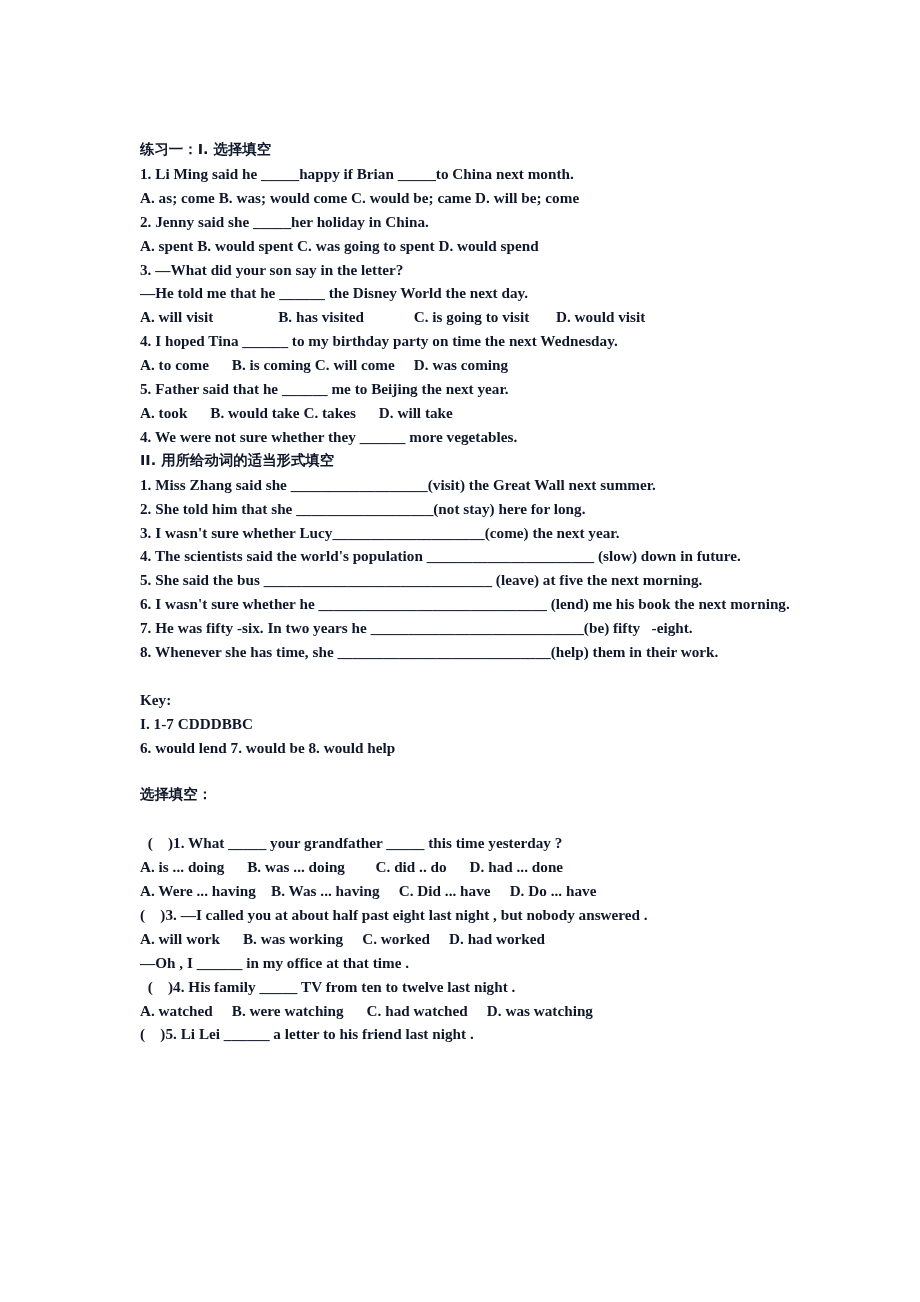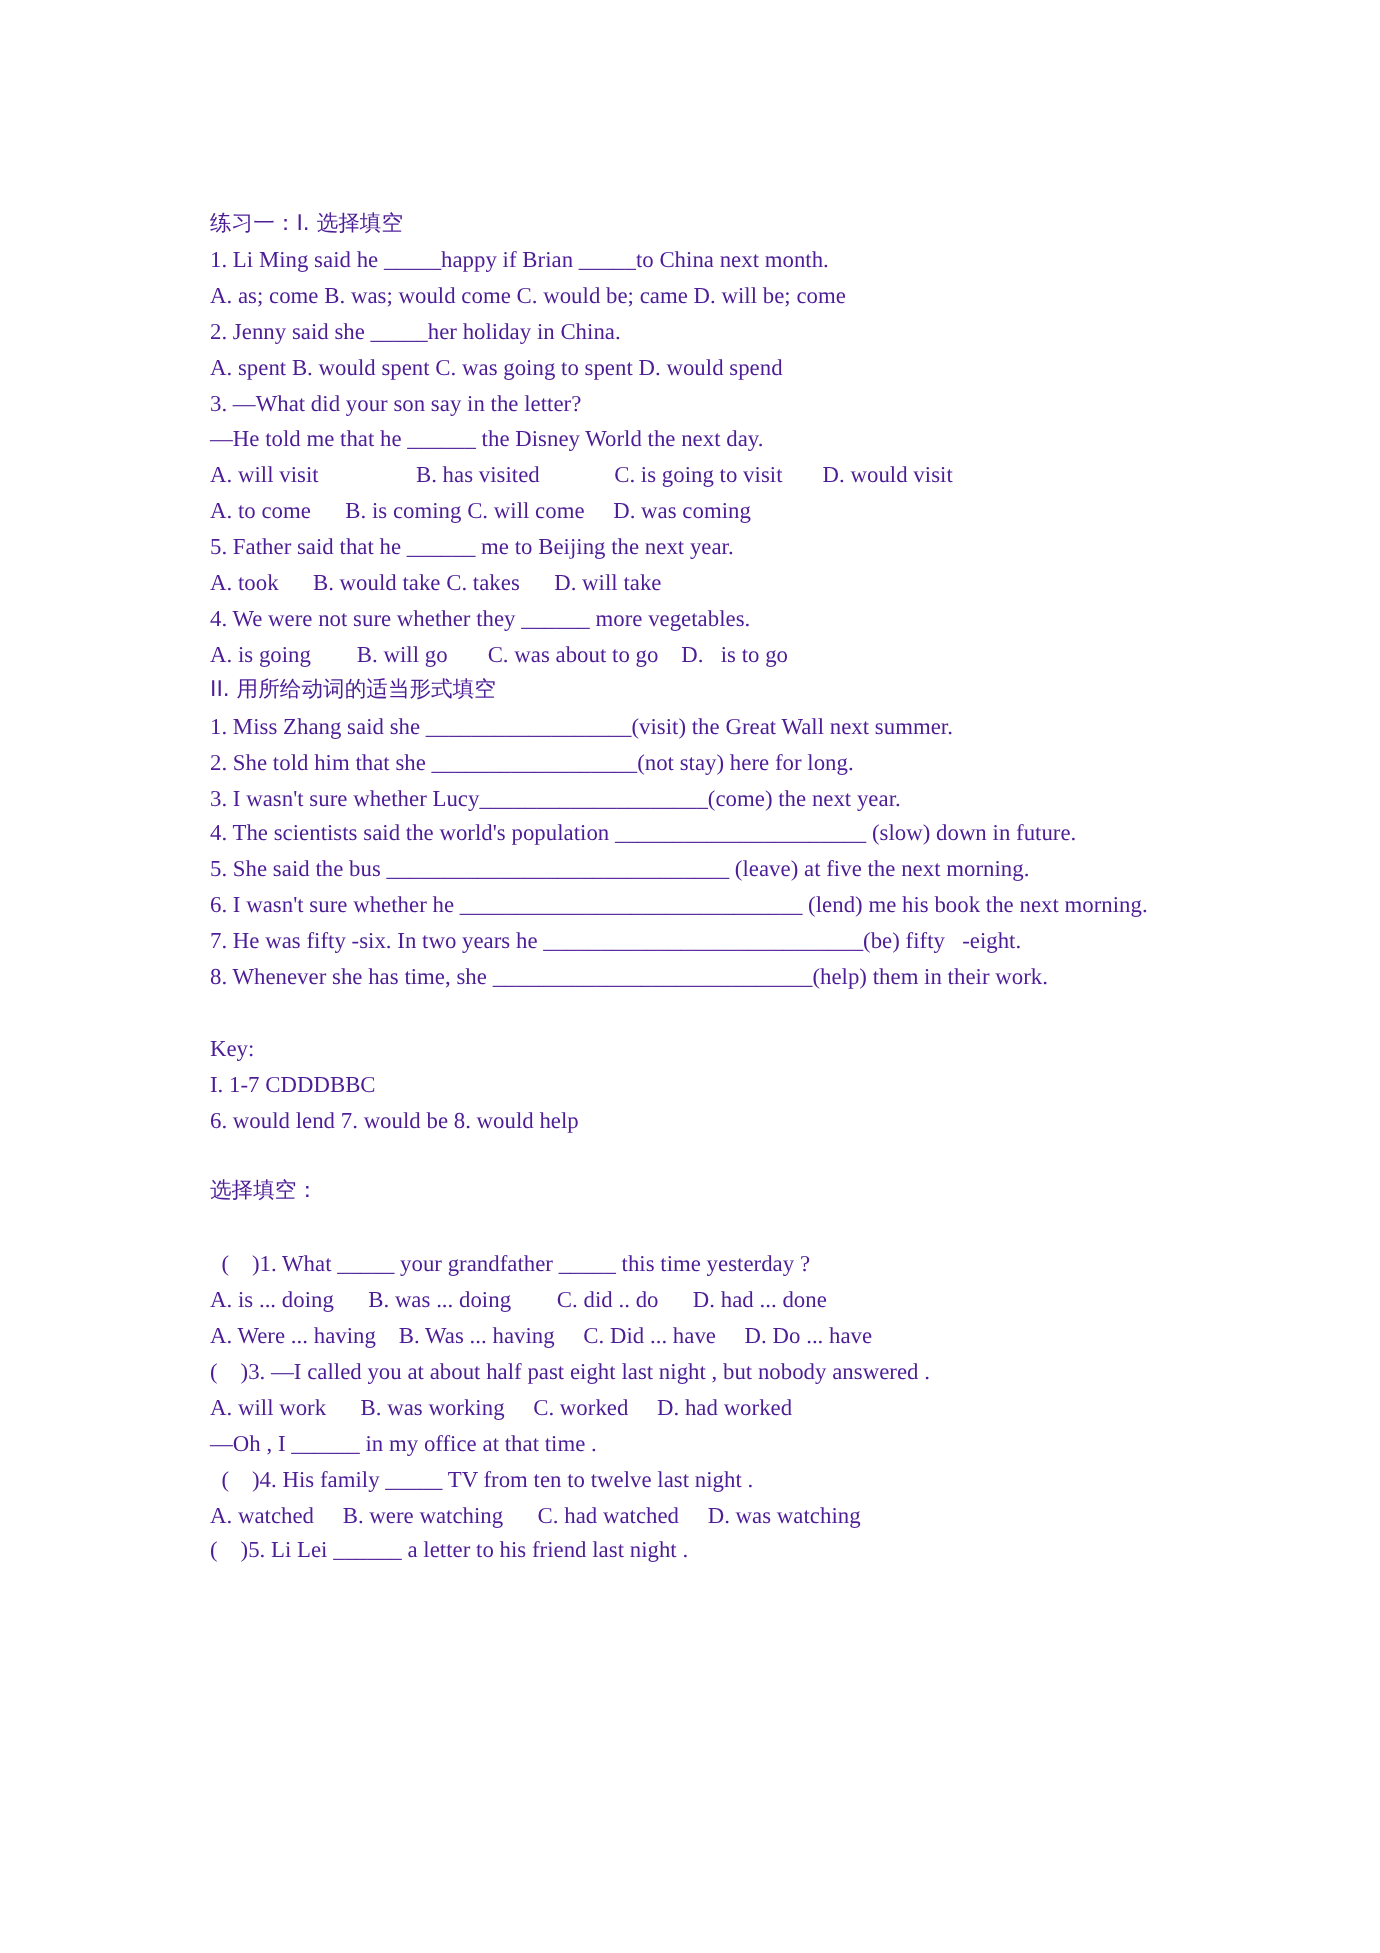--- a/index.html
+++ b/index.html
@@ -20,21 +20,22 @@
     height: 1302px;
     background: #ffffff;
     box-sizing: border-box;
     padding: 138px 40px 0 140px;
   }
   .doc-line {
     font-size: 15.2px;
     line-height: 23.9px;
     white-space: pre;
     letter-spacing: 0.02px;
-    color: #4c1d95;
+    color: #0f172a;
+    font-weight: bold;
   }
   .doc-line.cjk {
     font-family: "DejaVu Sans", "Liberation Sans", sans-serif;
     font-size: 14.4px;
   }
   .doc-line.blank {
     height: 23.9px;
   }
 </style>
 </head>
@@ -44,25 +45,25 @@
 
   <div class="doc-line cjk">练习一：I. 选择填空</div>
 
   <div class="doc-line">1. Li Ming said he _____happy if Brian _____to China next month.</div>
   <div class="doc-line">A. as; come B. was; would come C. would be; came D. will be; come</div>
   <div class="doc-line">2. Jenny said she _____her holiday in China.</div>
   <div class="doc-line">A. spent B. would spent C. was going to spent D. would spend</div>
   <div class="doc-line">3. —What did your son say in the letter?</div>
   <div class="doc-line">—He told me that he ______ the Disney World the next day.</div>
   <div class="doc-line">A. will visit                 B. has visited             C. is going to visit       D. would visit</div>
+  <div class="doc-line">4. I hoped Tina ______ to my birthday party on time the next Wednesday.</div>
   <div class="doc-line">A. to come      B. is coming C. will come     D. was coming</div>
   <div class="doc-line">5. Father said that he ______ me to Beijing the next year.</div>
   <div class="doc-line">A. took      B. would take C. takes      D. will take</div>
   <div class="doc-line">4. We were not sure whether they ______ more vegetables.</div>
-  <div class="doc-line">A. is going        B. will go       C. was about to go    D.   is to go</div>
 
   <div class="doc-line cjk">II. 用所给动词的适当形式填空</div>
 
   <div class="doc-line">1. Miss Zhang said she __________________(visit) the Great Wall next summer.</div>
   <div class="doc-line">2. She told him that she __________________(not stay) here for long.</div>
   <div class="doc-line">3. I wasn't sure whether Lucy____________________(come) the next year.</div>
   <div class="doc-line">4. The scientists said the world's population ______________________ (slow) down in future.</div>
   <div class="doc-line">5. She said the bus ______________________________ (leave) at five the next morning.</div>
   <div class="doc-line">6. I wasn't sure whether he ______________________________ (lend) me his book the next morning.</div>
   <div class="doc-line">7. He was fifty -six. In two years he ____________________________(be) fifty   -eight.</div>

